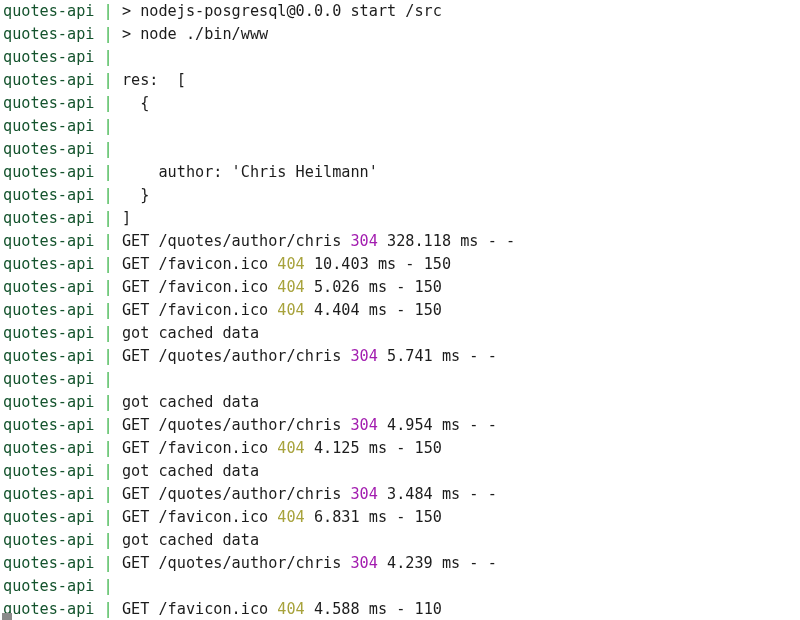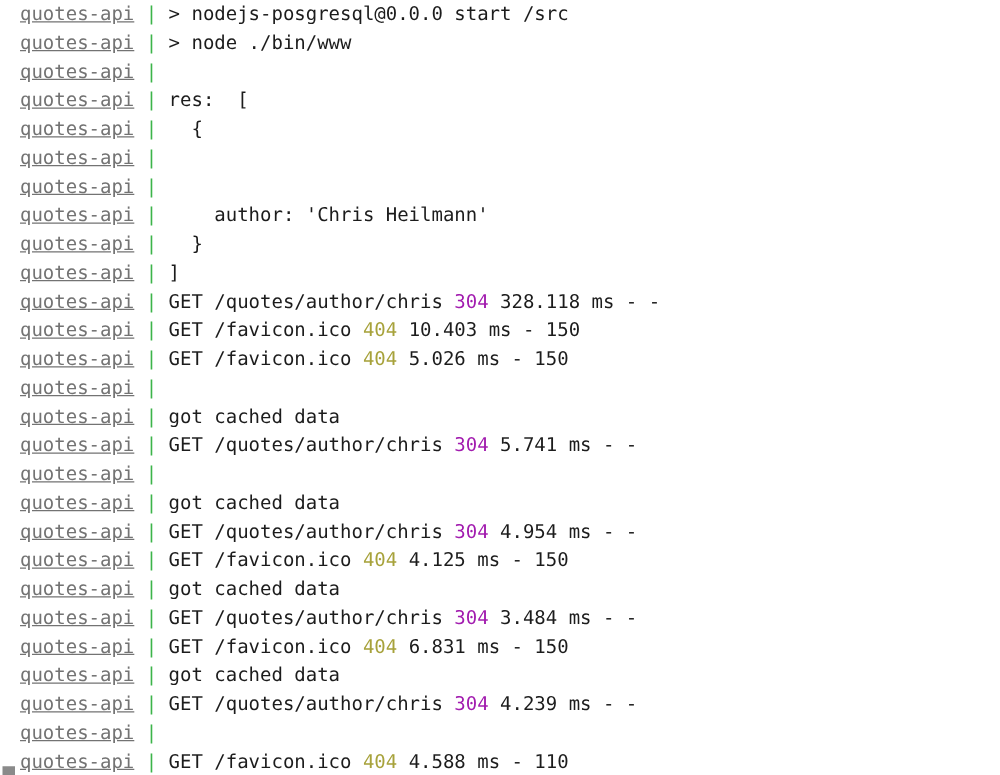--- a/index.html
+++ b/index.html
@@ -24,24 +24,23 @@
   .log-line {
     display: flex;
     align-items: baseline;
     height: 23px;
     line-height: 23px;
     font-size: 15.2px;
     white-space: pre;
     letter-spacing: 0px;
   }
   .svc-name {
-    color: #737373;
+    color: #14532d;
     flex: 0 0 auto;
-    padding-left: 16px;
-    text-decoration: underline;
+    padding-left: 3px;
   }
   .pipe {
     color: #3cb44a;
     flex: 0 0 auto;
     padding: 0 0px;
   }
   .msg {
     color: #1c1c1c;
     flex: 0 0 auto;
     white-space: pre;
@@ -69,21 +68,21 @@
       <div class="log-line"><span class="svc-name">quotes-api</span><span class="pipe"> | </span><span class="msg"><span>res:  [</span></span></div>
       <div class="log-line"><span class="svc-name">quotes-api</span><span class="pipe"> | </span><span class="msg"><span>  {</span></span></div>
       <div class="log-line"><span class="svc-name">quotes-api</span><span class="pipe"> | </span></div>
       <div class="log-line"><span class="svc-name">quotes-api</span><span class="pipe"> | </span></div>
       <div class="log-line"><span class="svc-name">quotes-api</span><span class="pipe"> | </span><span class="msg"><span>    author: 'Chris Heilmann'</span></span></div>
       <div class="log-line"><span class="svc-name">quotes-api</span><span class="pipe"> | </span><span class="msg"><span>  }</span></span></div>
       <div class="log-line"><span class="svc-name">quotes-api</span><span class="pipe"> | </span><span class="msg"><span>]</span></span></div>
       <div class="log-line"><span class="svc-name">quotes-api</span><span class="pipe"> | </span><span class="msg"><span>GET /quotes/author/chris </span><span class="sc-304">304</span><span> 328.118 ms - -</span></span></div>
       <div class="log-line"><span class="svc-name">quotes-api</span><span class="pipe"> | </span><span class="msg"><span>GET /favicon.ico </span><span class="sc-404">404</span><span> 10.403 ms - 150</span></span></div>
       <div class="log-line"><span class="svc-name">quotes-api</span><span class="pipe"> | </span><span class="msg"><span>GET /favicon.ico </span><span class="sc-404">404</span><span> 5.026 ms - 150</span></span></div>
-      <div class="log-line"><span class="svc-name">quotes-api</span><span class="pipe"> | </span></div>
+      <div class="log-line"><span class="svc-name">quotes-api</span><span class="pipe"> | </span><span class="msg"><span>GET /favicon.ico </span><span class="sc-404">404</span><span> 4.404 ms - 150</span></span></div>
       <div class="log-line"><span class="svc-name">quotes-api</span><span class="pipe"> | </span><span class="msg"><span>got cached data</span></span></div>
       <div class="log-line"><span class="svc-name">quotes-api</span><span class="pipe"> | </span><span class="msg"><span>GET /quotes/author/chris </span><span class="sc-304">304</span><span> 5.741 ms - -</span></span></div>
       <div class="log-line"><span class="svc-name">quotes-api</span><span class="pipe"> | </span></div>
       <div class="log-line"><span class="svc-name">quotes-api</span><span class="pipe"> | </span><span class="msg"><span>got cached data</span></span></div>
       <div class="log-line"><span class="svc-name">quotes-api</span><span class="pipe"> | </span><span class="msg"><span>GET /quotes/author/chris </span><span class="sc-304">304</span><span> 4.954 ms - -</span></span></div>
       <div class="log-line"><span class="svc-name">quotes-api</span><span class="pipe"> | </span><span class="msg"><span>GET /favicon.ico </span><span class="sc-404">404</span><span> 4.125 ms - 150</span></span></div>
       <div class="log-line"><span class="svc-name">quotes-api</span><span class="pipe"> | </span><span class="msg"><span>got cached data</span></span></div>
       <div class="log-line"><span class="svc-name">quotes-api</span><span class="pipe"> | </span><span class="msg"><span>GET /quotes/author/chris </span><span class="sc-304">304</span><span> 3.484 ms - -</span></span></div>
       <div class="log-line"><span class="svc-name">quotes-api</span><span class="pipe"> | </span><span class="msg"><span>GET /favicon.ico </span><span class="sc-404">404</span><span> 6.831 ms - 150</span></span></div>
       <div class="log-line"><span class="svc-name">quotes-api</span><span class="pipe"> | </span><span class="msg"><span>got cached data</span></span></div>

